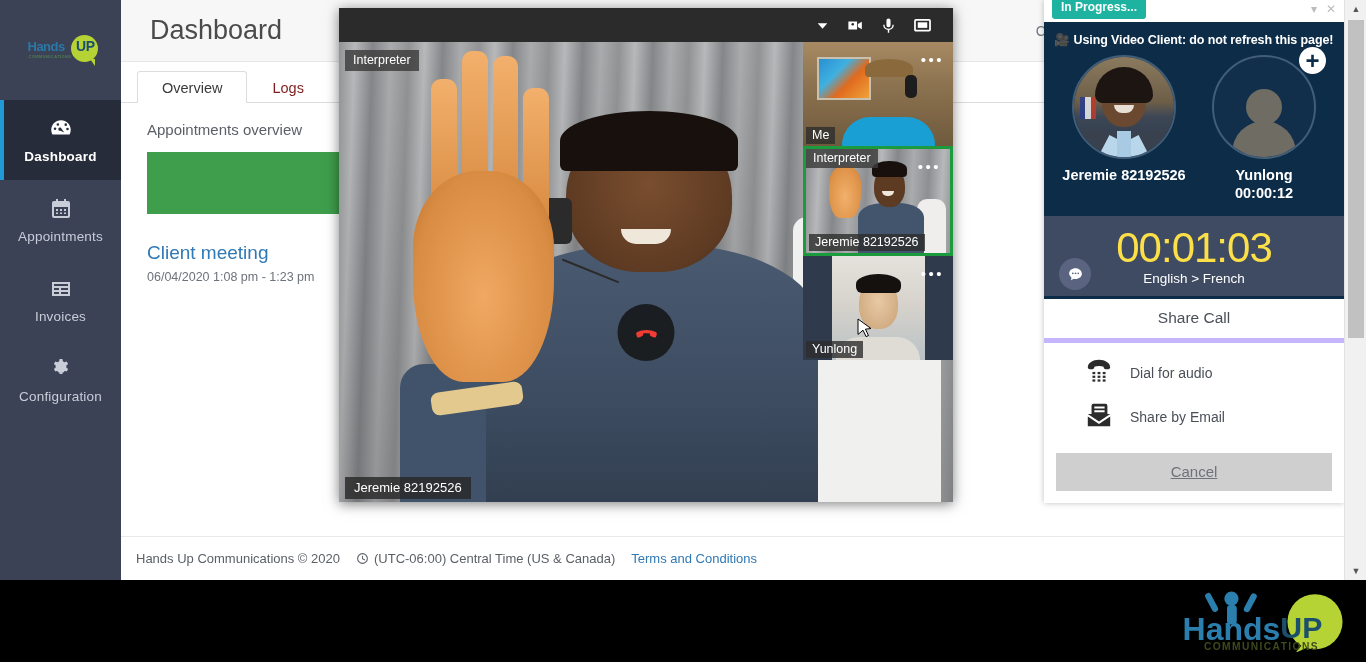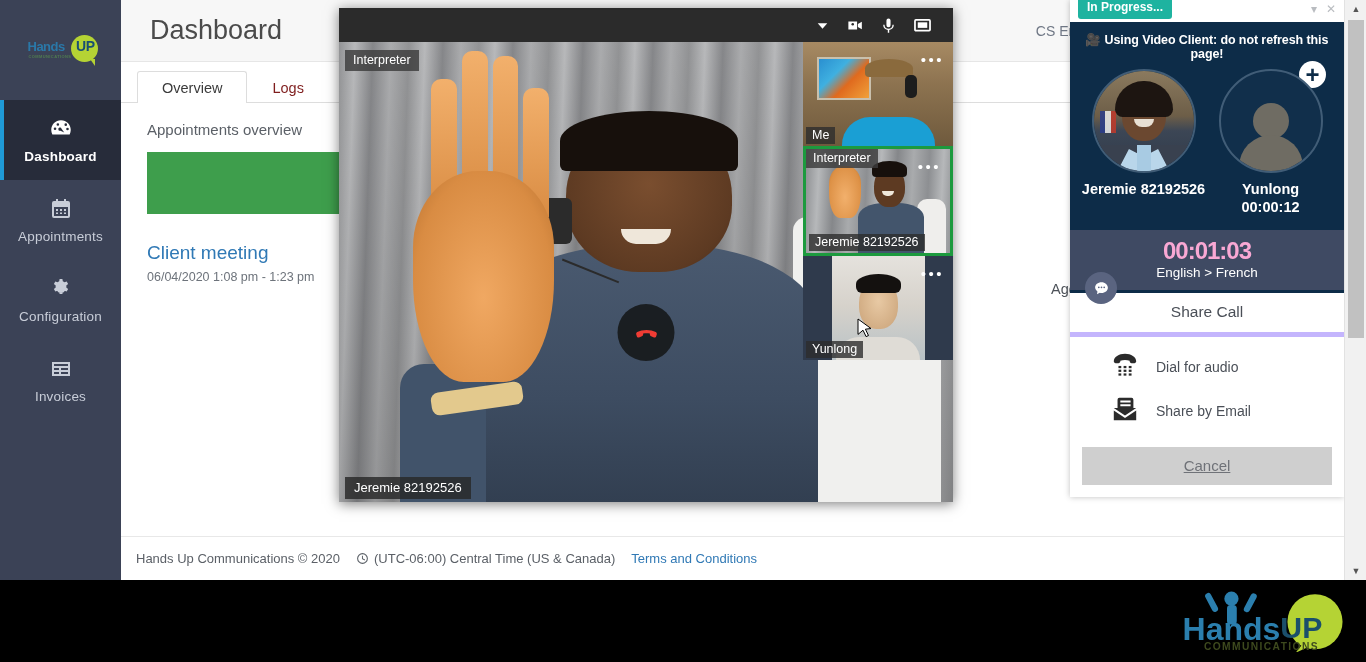--- a/index.html
+++ b/index.html
@@ -66,21 +66,21 @@
   .gridline { position: absolute; height: 1px; background: #e3e6e8; }
 
   
   .footer { position: absolute; left: 121px; bottom: 0; right: 0; height: 44px; background: #fff;
             border-top: 1px solid #e8e8e8; display: flex; align-items: center; gap: 16px; padding-left: 15px; }
   .footer-copy { font-size: 13px; color: #5b6067; }
   .footer-tz { font-size: 13px; color: #5b6067; display: flex; align-items: center; gap: 5px; }
   .footer-link { font-size: 13px; color: #3079b5; cursor: pointer; }
 
   
-  .callpanel { position: absolute; right: 22px; top: 0; width: 274px; background: #ffffff;
+  .callpanel { position: absolute; right: 22px; top: 0; width: 300px; background: #ffffff;
                box-shadow: 0 0 6px rgba(0,0,0,.25); }
   .cp-head { height: 22px; background: #fff; display: flex; align-items: center;
              justify-content: space-between; padding: 0 8px; }
   .badge-prog { background: #1eb3a0; color: #fff; font-size: 12px; font-weight: bold;
                 padding: 3px 9px 5px; border-radius: 3px; margin-top: -6px; }
   .cp-head-icons { display: flex; gap: 9px; color: #b9bcc0; font-size: 12px; margin-top: -5px; }
   .cp-video { background: #0d2c48; padding: 10px 10px 14px; position: relative; }
   .cp-notice { color: #fff; font-size: 12.5px; font-weight: bold; text-align: center; letter-spacing: -.1px; }
   .cp-parts { display: flex; justify-content: space-around; margin-top: 8px; position: relative; }
   .cp-part { width: 130px; text-align: center; }
@@ -110,21 +110,21 @@
   .pf-suit { position: absolute; left: 0; bottom: 0; width: 100%; height: 26px; background: #39414f; }
   .pf-flag { position: absolute; left: 6%; top: 40%; width: 16px; height: 22px;
     background: linear-gradient(90deg, #2b3c8c 33%, #ededed 33% 66%, #c0392b 66%); opacity: .85; }
   .cp-name { color: #fff; font-size: 14.5px; font-weight: bold; margin-top: 7px; line-height: 1.25; }
   .cp-timer-sm { color: #fff; font-size: 14.5px; font-weight: bold; line-height: 1.25; }
   .cp-add { position: absolute; right: 8px; top: -8px; width: 27px; height: 27px; border-radius: 50%;
             background: #fff; color: #0d2c48; display: flex; align-items: center; justify-content: center;
             font-size: 24px; font-weight: bold; line-height: 0; cursor: pointer; }
   .cp-timerbox { background: #3f4a63; padding: 8px 0 10px; text-align: center; position: relative; }
   .cp-cat { color: #fff; font-size: 13.5px; }
-  .cp-time { color: #f9a8d4; font-size: 24px; font-weight: bold; letter-spacing: -1px; line-height: 1.12; }
+  .cp-time { color: #fde047; font-size: 42px; font-weight: normal; letter-spacing: -1px; line-height: 1.12; }
   .cp-lang { color: #fff; font-size: 13.5px; }
   .cp-chat { position: absolute; left: 15px; top: 42px; width: 32px; height: 32px; border-radius: 50%;
              background: #5a6480; display: flex; align-items: center; justify-content: center; cursor: pointer; }
   .cp-sharehdr { border-top: 3px solid #0d2c48; background: #fff; text-align: center;
                  padding: 10px 12px 11px; font-size: 15.5px; color: #4a4f57; border-bottom: 5px solid #c4b5fd; }
   .cp-list { background: #fff; padding: 8px 0 4px 40px; }
   .cp-row { display: flex; align-items: center; gap: 16px; padding: 6px 0; cursor: pointer; }
   .cp-row-label { font-size: 14px; color: #4a4f57; display: flex; align-items: center; gap: 9px; }
   .cp-row-x { font-size: 14px; color: #222; font-weight: bold; }
   .cp-cancel { margin: 10px 12px 12px; background: #cfcfcf; color: #6f7278; text-align: center;
@@ -254,33 +254,33 @@
           <svg width="24" height="24" viewBox="0 0 24 24">
               <path d="M7 2v2H5a2 2 0 00-2 2v13a2 2 0 002 2h14a2 2 0 002-2V6a2 2 0 00-2-2h-2V2h-2v2H9V2H7zm12 8v9H5v-9h14zM7 12v2h2v-2H7zm4 0v2h2v-2h-2zm4 0v2h2v-2h-2zM7 15.5V17h2v-1.5H7zm4 0V17h2v-1.5h-2zm4 0V17h2v-1.5h-2z"></path>
             </svg>
         </span>
         <span class="nav-label">Appointments</span>
       </div>
 
       <div class="nav-item">
         <span class="nav-icon">
           <svg width="24" height="24" viewBox="0 0 24 24">
-              <path d="M12 8a4 4 0 100 8 4 4 0 000-8zm0 2.2a1.8 1.8 0 110 3.6 1.8 1.8 0 010-3.6zM10.6 2l-.4 2.3a8 8 0 00-1.7 1L6.3 4.5 4.9 7l1.8 1.5a8 8 0 000 2L4.9 12l1.4 2.5 2.2-.8a8 8 0 001.7 1l.4 2.3h2.8l.4-2.3a8 8 0 001.7-1l2.2.8 1.4-2.5-1.8-1.5a8 8 0 000-2L19.1 7l-1.4-2.5-2.2.8a8 8 0 00-1.7-1L13.4 2h-2.8z"></path>
+              <path d="M3 5h18v14H3V5zm2 2v2h14V7H5zm0 4v2h5v-2H5zm7 0v2h7v-2h-7zm-7 4v2h5v-2H5zm7 0v2h7v-2h-7z"></path>
             </svg>
         </span>
-        <span class="nav-label">Configuration</span>
+        <span class="nav-label">Invoices</span>
       </div>
 
       <div class="nav-item">
         <span class="nav-icon">
           <svg width="24" height="24" viewBox="0 0 24 24">
-              <path d="M3 5h18v14H3V5zm2 2v2h14V7H5zm0 4v2h5v-2H5zm7 0v2h7v-2h-7zm-7 4v2h5v-2H5zm7 0v2h7v-2h-7z"></path>
+              <path d="M12 8a4 4 0 100 8 4 4 0 000-8zm0 2.2a1.8 1.8 0 110 3.6 1.8 1.8 0 010-3.6zM10.6 2l-.4 2.3a8 8 0 00-1.7 1L6.3 4.5 4.9 7l1.8 1.5a8 8 0 000 2L4.9 12l1.4 2.5 2.2-.8a8 8 0 001.7 1l.4 2.3h2.8l.4-2.3a8 8 0 001.7-1l2.2.8 1.4-2.5-1.8-1.5a8 8 0 000-2L19.1 7l-1.4-2.5-2.2.8a8 8 0 00-1.7-1L13.4 2h-2.8z"></path>
             </svg>
         </span>
-        <span class="nav-label">Invoices</span>
+        <span class="nav-label">Configuration</span>
       </div>
     </div>
 
     <div class="main">
       <div class="topbar">
         <div class="page-title">Dashboard</div>
         <div class="topbar-right">CS Ente</div>
       </div>
 
       <div class="tabs">

